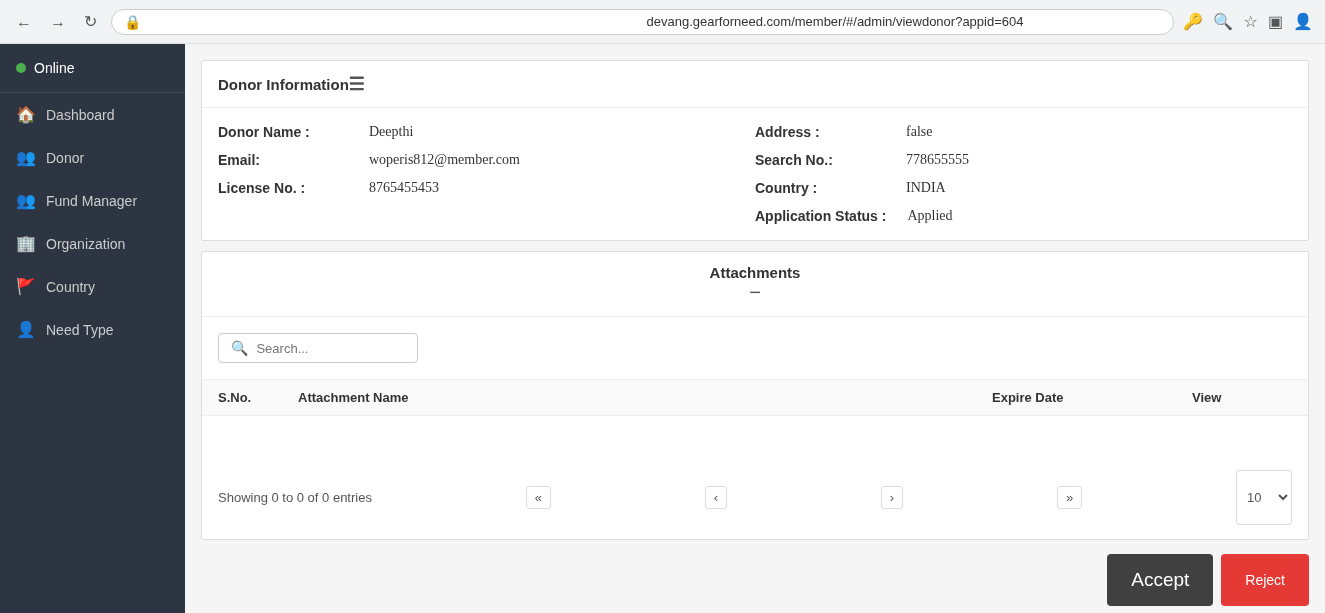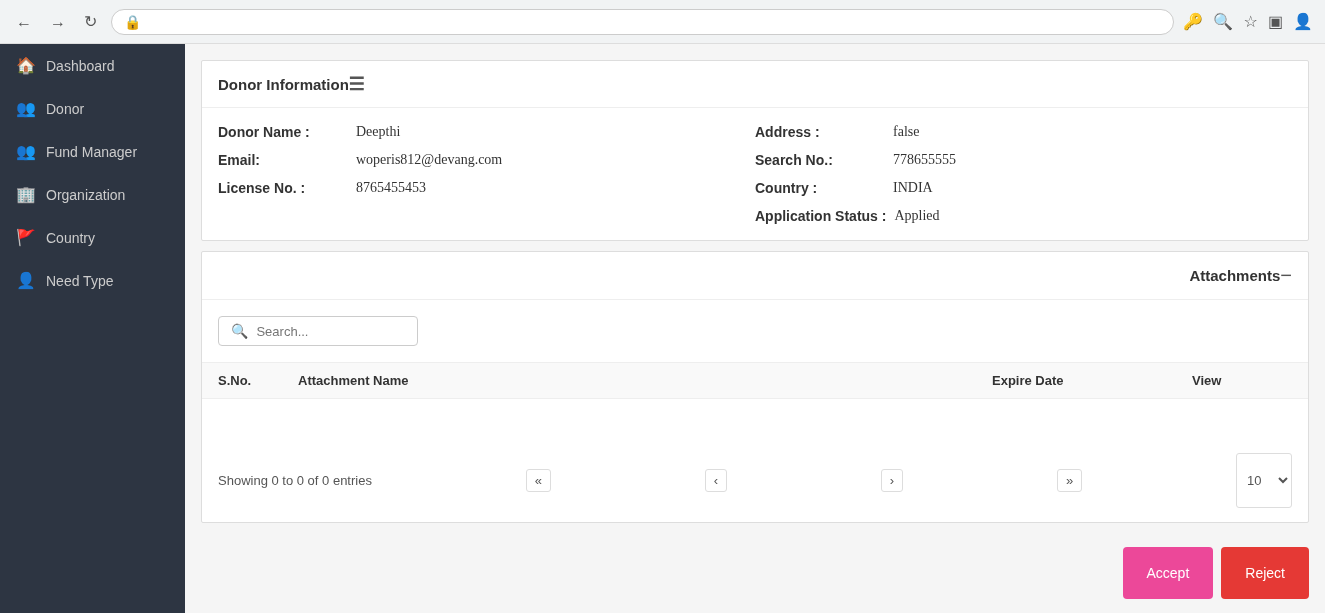--- a/index.html
+++ b/index.html
@@ -53,31 +53,31 @@
     .card-header {
       display: flex; align-items: center; 
       padding: 12px 16px; border-bottom: 1px solid #eee; font-size: 15px; font-weight: 600; color: #333;
     }
     .card-header-icon { font-size: 18px; color: #555; cursor: pointer; }
 
     .info-grid {
       display: grid; grid-template-columns: 1fr 1fr; gap: 0; padding: 16px;
     }
     .info-left, .info-right { display: flex; flex-direction: column; gap: 12px; }
-    .info-row { display: flex; align-items: center; gap: 8px; }
+    .info-row { display: flex; align-items: center; gap: 21px; }
     .info-label { font-weight: 600; color: #333; min-width: 130px; white-space: nowrap; }
     .info-value { color: #333; font-family: Liberation Serif, serif; }
 
     
     .attachments-card {
       background: #fff; margin: 10px 16px 0 16px; border: 1px solid #ddd; border-radius: 2px;
     }
     .attachments-header {
-      display: flex; align-items: center; justify-content: flex-end;
-      padding: 12px 16px; border-bottom: 1px solid #eee; font-size: 15px; font-weight: 600; color: #333;
+      display: flex; align-items: center; justify-content: space-between;
+      padding: 12px 16px; border-bottom: 1px solid #eee; font-size: 15px; font-weight: 600; color: #333; flex-direction: column;
     }
     .collapse-icon { font-size: 20px; font-weight: 300; color: #555; cursor: pointer; }
 
     .search-bar-wrap { padding: 16px; border-bottom: 1px solid #eee; }
     .search-bar {
       display: flex; align-items: center; gap: 8px; border: 1px solid #ccc; border-radius: 4px;
       padding: 6px 12px; width: 200px; background: #fff;
     }
     .search-bar input {
       border: none; outline: none; font-size: 13px; flex: 1; color: #666; background: transparent;
@@ -102,52 +102,57 @@
     .page-select {
       border: 1px solid #ddd; border-radius: 3px; padding: 18px 6px; font-size: 13px; color: #555;
       cursor: pointer; background: #fff;
     }
 
     
     .footer-buttons {
       display: flex; justify-content: flex-end; gap: 8px; padding: 14px 16px; margin-top: auto;
     }
     .btn-accept {
-      background: #ec4899; color: #fff; border: none; border-radius: 4px;
-      padding: 10px 24px; font-size: 14px; cursor: pointer; font-weight: 500;
+      background: #404040; color: #fff; border: none; border-radius: 4px;
+      padding: 10px 24px; font-size: 19px; cursor: pointer; font-weight: 500;
     }
     .btn-reject {
       background: #e53935; color: #fff; border: none; border-radius: 4px;
       padding: 18px 24px; font-size: 14px; cursor: pointer; font-weight: 500;
     }
 
     .spacer { flex: 1; }
   </style>
 </head>
 <body>
 
 <div class="browser-bar">
   <button class="browser-nav-btn">←</button>
   <button class="browser-nav-btn">→</button>
   <button class="browser-nav-btn">↻</button>
   <div class="address-bar">
     <span style="font-size:14px; color:#555;">🔒</span>
+    <span>devang.gearforneed.com/member/#/admin/viewdonor?appid=604</span>
   </div>
   <div class="browser-icons">
     <span class="browser-icon">🔑</span>
     <span class="browser-icon">🔍</span>
     <span class="browser-icon">☆</span>
     <span class="browser-icon">▣</span>
     <span class="browser-icon">👤</span>
   </div>
 </div>
 
 <div class="app-container">
 
   <div class="sidebar">
+    <div class="sidebar-status">
+      <div class="status-dot"></div>
+      <span>Online</span>
+    </div>
 
     <div class="sidebar-item">
       <span class="icon">🏠</span>
       <span>Dashboard</span>
     </div>
     <div class="sidebar-item">
       <span class="icon">👥</span>
       <span>Donor</span>
     </div>
     <div class="sidebar-item">
@@ -176,21 +181,21 @@
         <span class="card-header-icon">☰</span>
       </div>
       <div class="info-grid">
         <div class="info-left">
           <div class="info-row">
             <span class="info-label">Donor Name :</span>
             <span class="info-value">Deepthi</span>
           </div>
           <div class="info-row">
             <span class="info-label">Email:</span>
-            <span class="info-value">woperis812@devang.com</span>
+            <span class="info-value">woperis812@member.com</span>
           </div>
           <div class="info-row">
             <span class="info-label">License No. :</span>
             <span class="info-value">8765455453</span>
           </div>
         </div>
         <div class="info-right">
           <div class="info-row">
             <span class="info-label">Address :</span>
             <span class="info-value">false</span>

